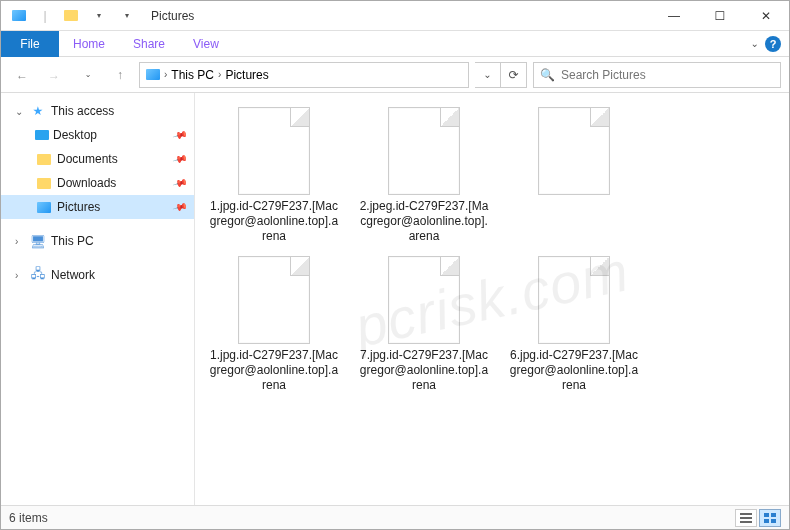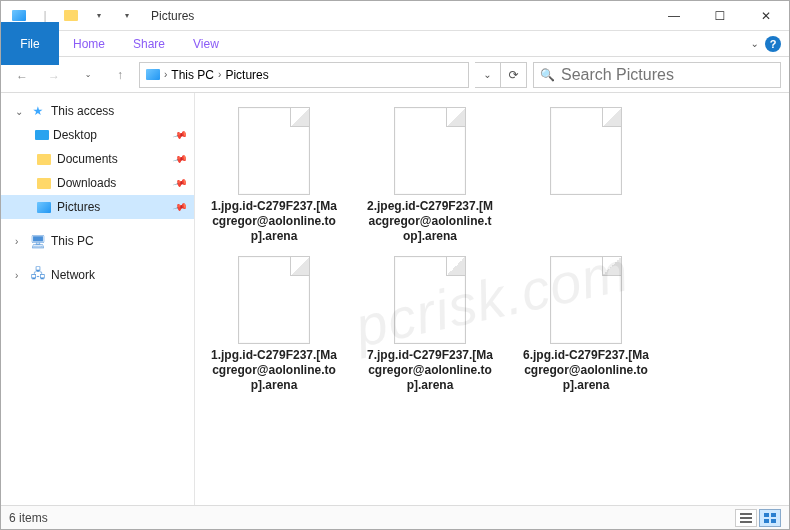--- a/index.html
+++ b/index.html
@@ -6,50 +6,50 @@
 body { width: 790px; height: 530px; background: #fff; border: 1px solid #aaa; display: flex; flex-direction: column; overflow: hidden; position: relative; }
 
 .titlebar { height: 30px; background: #fff; display: flex; align-items: center; padding: 0 0 0 6px; border-bottom: 1px solid #e0e0e0; }
 .titlebar .qa { display: flex; align-items: center; gap: 2px; }
 .titlebar .qa-item { width: 24px; height: 24px; display: flex; align-items: center; justify-content: center; }
 .titlebar .title { margin-left: 12px; color: #333; }
 .titlebar .winbtns { margin-left: auto; display: flex; }
 .winbtn { width: 46px; height: 30px; display: flex; align-items: center; justify-content: center; color: #333; }
 
 .ribbon-tabs { height: 26px; display: flex; align-items: center; background: #fff; border-bottom: 1px solid #dcdcdc; position: relative; }
-.ribbon-file { width: 58px; height: 43px; background: #1979ca; color: #fff; display: flex; align-items: center; justify-content: center; }
+.ribbon-file { width: 58px; height: 26px; background: #1979ca; color: #fff; display: flex; align-items: center; justify-content: center; }
 .ribbon-tab { padding: 0 14px; height: 26px; display: flex; align-items: center; color: #8b5cf6; }
 .ribbon-right { position: absolute; right: 8px; display: flex; gap: 6px; align-items: center; }
 .circle-help { width: 16px; height: 16px; border-radius: 50%; background: #1979ca; color: #fff; display: flex; align-items: center; justify-content: center; font-size: 11px; font-weight: bold; }
 
 .addr { height: 36px; display: flex; align-items: center; padding: 4px 8px; gap: 6px; border-bottom: 1px solid #dcdcdc; }
 .nav-arrow { width: 26px; height: 26px; display: flex; align-items: center; justify-content: center; color: #888; }
 .addr-box { flex: 0 0 330px; height: 26px; border: 1px solid #ccc; display: flex; align-items: center; padding: 0 4px; background: #fff; }
 .addr-box .crumb { display: flex; align-items: center; gap: 4px; padding: 0 2px; }
 .addr-box .sep { color: #555; margin: 0 2px; }
 .addr-actions { display: flex; gap: 0; }
 .addr-btn { width: 26px; height: 26px; border: 1px solid #ccc; border-left: none; display: flex; align-items: center; justify-content: center; color: #555; background: #fff;}
 .search-box { flex: 1; height: 26px; border: 1px solid #ccc; display: flex; align-items: center; padding: 0 6px; color: #888; gap: 6px; }
-.search-box input { border: none; outline: none; flex: 1; color: #333; font-size: 16px; }
+.search-box input { border: none; outline: none; flex: 1; color: #333; font-size: 12px; }
 
 .body { flex: 1; display: flex; overflow: hidden; }
 .sidebar { width: 194px; border-right: 1px solid #e5e5e5; padding: 6px 0; overflow: auto; }
 .tree-item { display: flex; align-items: center; height: 24px; padding-right: 8px; color: #222; }
 .tree-item.depth0 { padding-left: 14px; }
 .tree-item.depth1 { padding-left: 34px; }
 .tree-item.selected { background: #cde8ff; }
 .tree-caret { width: 14px; color: #666; font-size: 10px; }
 .tree-icon { width: 18px; height: 16px; display: flex; align-items: center; justify-content: center; margin-right: 4px; }
 .tree-pin { margin-left: auto; color: #7a7a7a; font-size: 10px; transform: rotate(30deg);}
 .star { color: #3da8ff; }
 .folder-ic { width: 14px; height: 11px; background: #ffd869; border-radius: 1px; position: relative; }
 .pc-ic, .net-ic { color: #4a90d9; font-size: 13px; }
 
 .content { flex: 1; padding: 14px 10px; overflow: auto; position: relative; }
-.file-grid { display: flex; flex-wrap: wrap; gap: 12px 18px; align-content: flex-start; font-weight: bold; }
+.file-grid { display: flex; flex-wrap: wrap; gap: 12px 12px; align-content: flex-start; }
 .file-item { width: 138px; display: flex; flex-direction: column; align-items: center; }
 .file-thumb { width: 72px; height: 88px; background: #fff; border: 1px solid #ccc; position: relative; margin-bottom: 4px; box-shadow: inset 0 0 0 1px rgba(0,0,0,0.02);}
 .file-thumb::before { content: ""; position: absolute; top: 0; right: 0; width: 18px; height: 18px; background: linear-gradient(135deg, #fff 0 50%, #e6e6e6 50% 100%); border-bottom: 1px solid #ccc; border-left: 1px solid #ccc; }
 .file-name { text-align: center; color: #222; line-height: 15px; word-break: break-all; padding: 0 4px;}
 
 .statusbar { height: 24px; border-top: 1px solid #dcdcdc; display: flex; align-items: center; padding: 0 8px; color: #444; background: #fafafa; gap: 6px; }
 .statusbar .views { margin-left: auto; display: flex; gap: 2px; }
 .view-btn { width: 22px; height: 18px; border: 1px solid #ccc; display: flex; align-items: center; justify-content: center; background: #fff;}
 .view-btn.active { background: #cde8ff; border-color: #8ac; }
 

